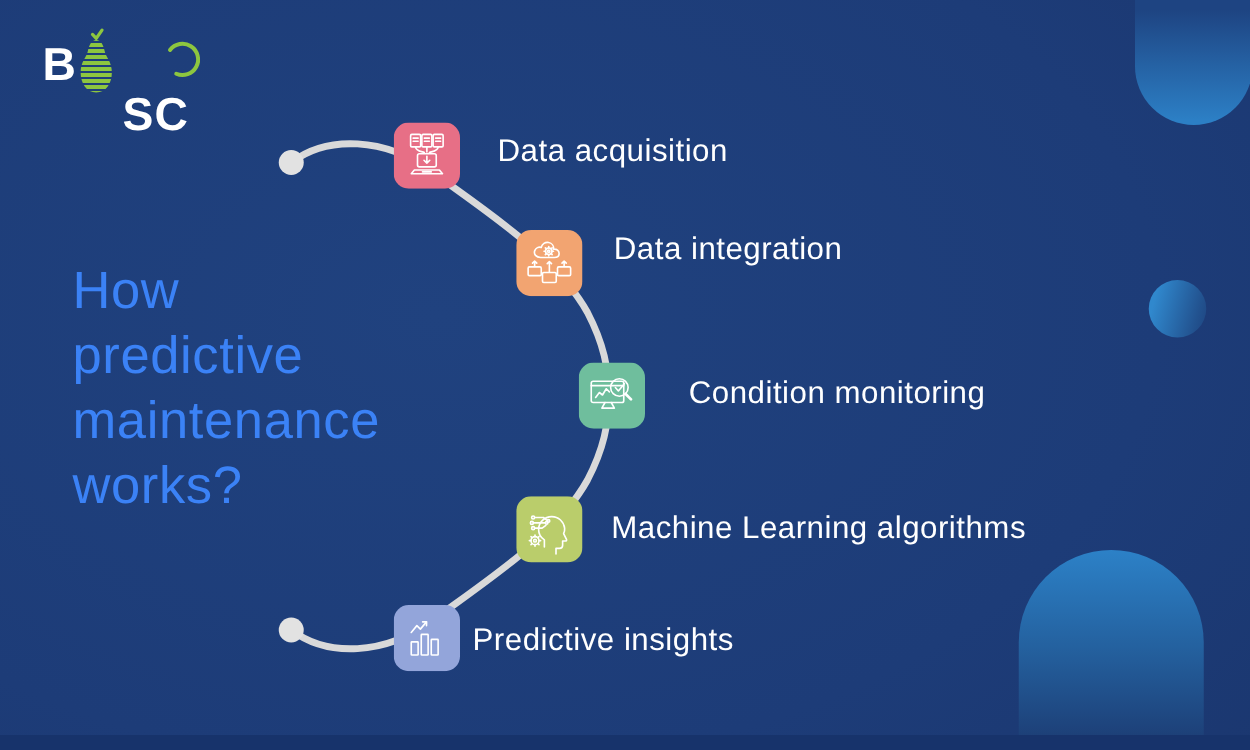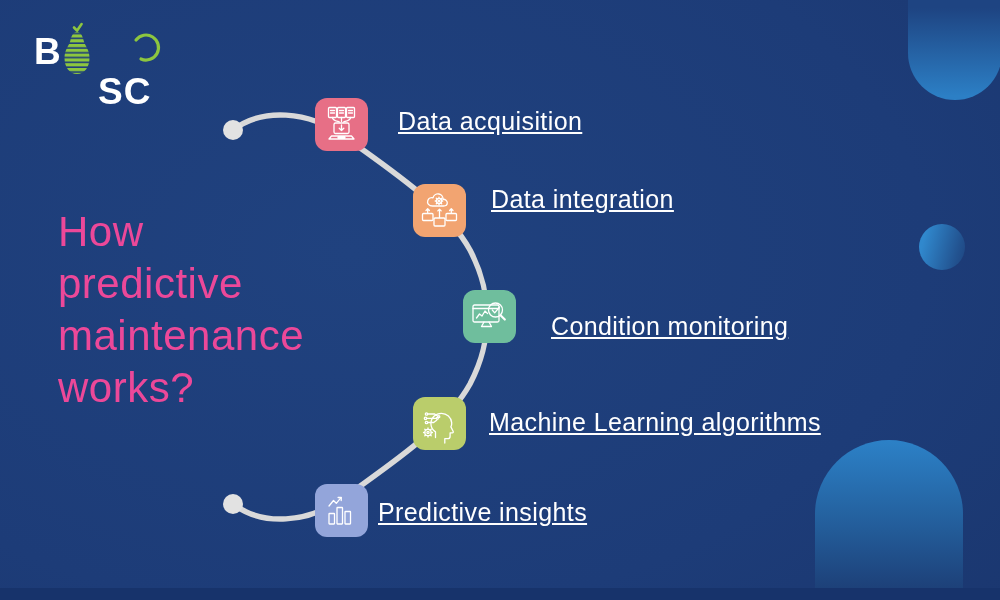--- a/index.html
+++ b/index.html
@@ -31,32 +31,32 @@
   .logo-letter{
     position:absolute;color:#ffffff;font-size:37px;font-weight:600;
     letter-spacing:1px;top:13px;line-height:1;
   }
   .logo-b{left:0;}
   .logo-sc{left:64px;margin-top:40px;}
   .logo-pear{position:absolute;left:21px;top:0;}
   .logo-swoosh{position:absolute;left:95px;top:9px;}
   .title{
     position:absolute;left:58px;top:206px;width:262px;
-    color:#ec4899;font-size:42px;line-height:1.24;font-weight:500;
+    color:#3b82f6;font-size:42px;line-height:1.24;font-weight:500;
     letter-spacing:0.5px;
   }
   .curve-layer{position:absolute;left:0;top:0;width:1000px;height:600px;}
   .tile{position:absolute;width:53px;height:53px;}
   .step-label{
     position:absolute;color:#ffffff;font-size:25px;line-height:34px;
-    font-weight:400;letter-spacing:0.4px;white-space:nowrap;text-decoration:underline;
+    font-weight:400;letter-spacing:0.4px;white-space:nowrap;
   }
   .lbl-1{left:398px;top:104px;}
   .lbl-2{left:491px;top:182px;}
-  .lbl-3{left:551px;top:297px;margin-top:12px;}
+  .lbl-3{left:551px;top:297px;}
   .lbl-4{left:489px;top:405px;}
   .lbl-5{left:378px;top:495px;}
   .tile-1{left:315px;top:98px;}
   .tile-2{left:413px;top:184px;}
   .tile-3{left:463px;top:290px;}
   .tile-4{left:413px;top:397px;}
   .tile-5{left:315px;top:484px;}
 </style>
 </head>
 <body>

